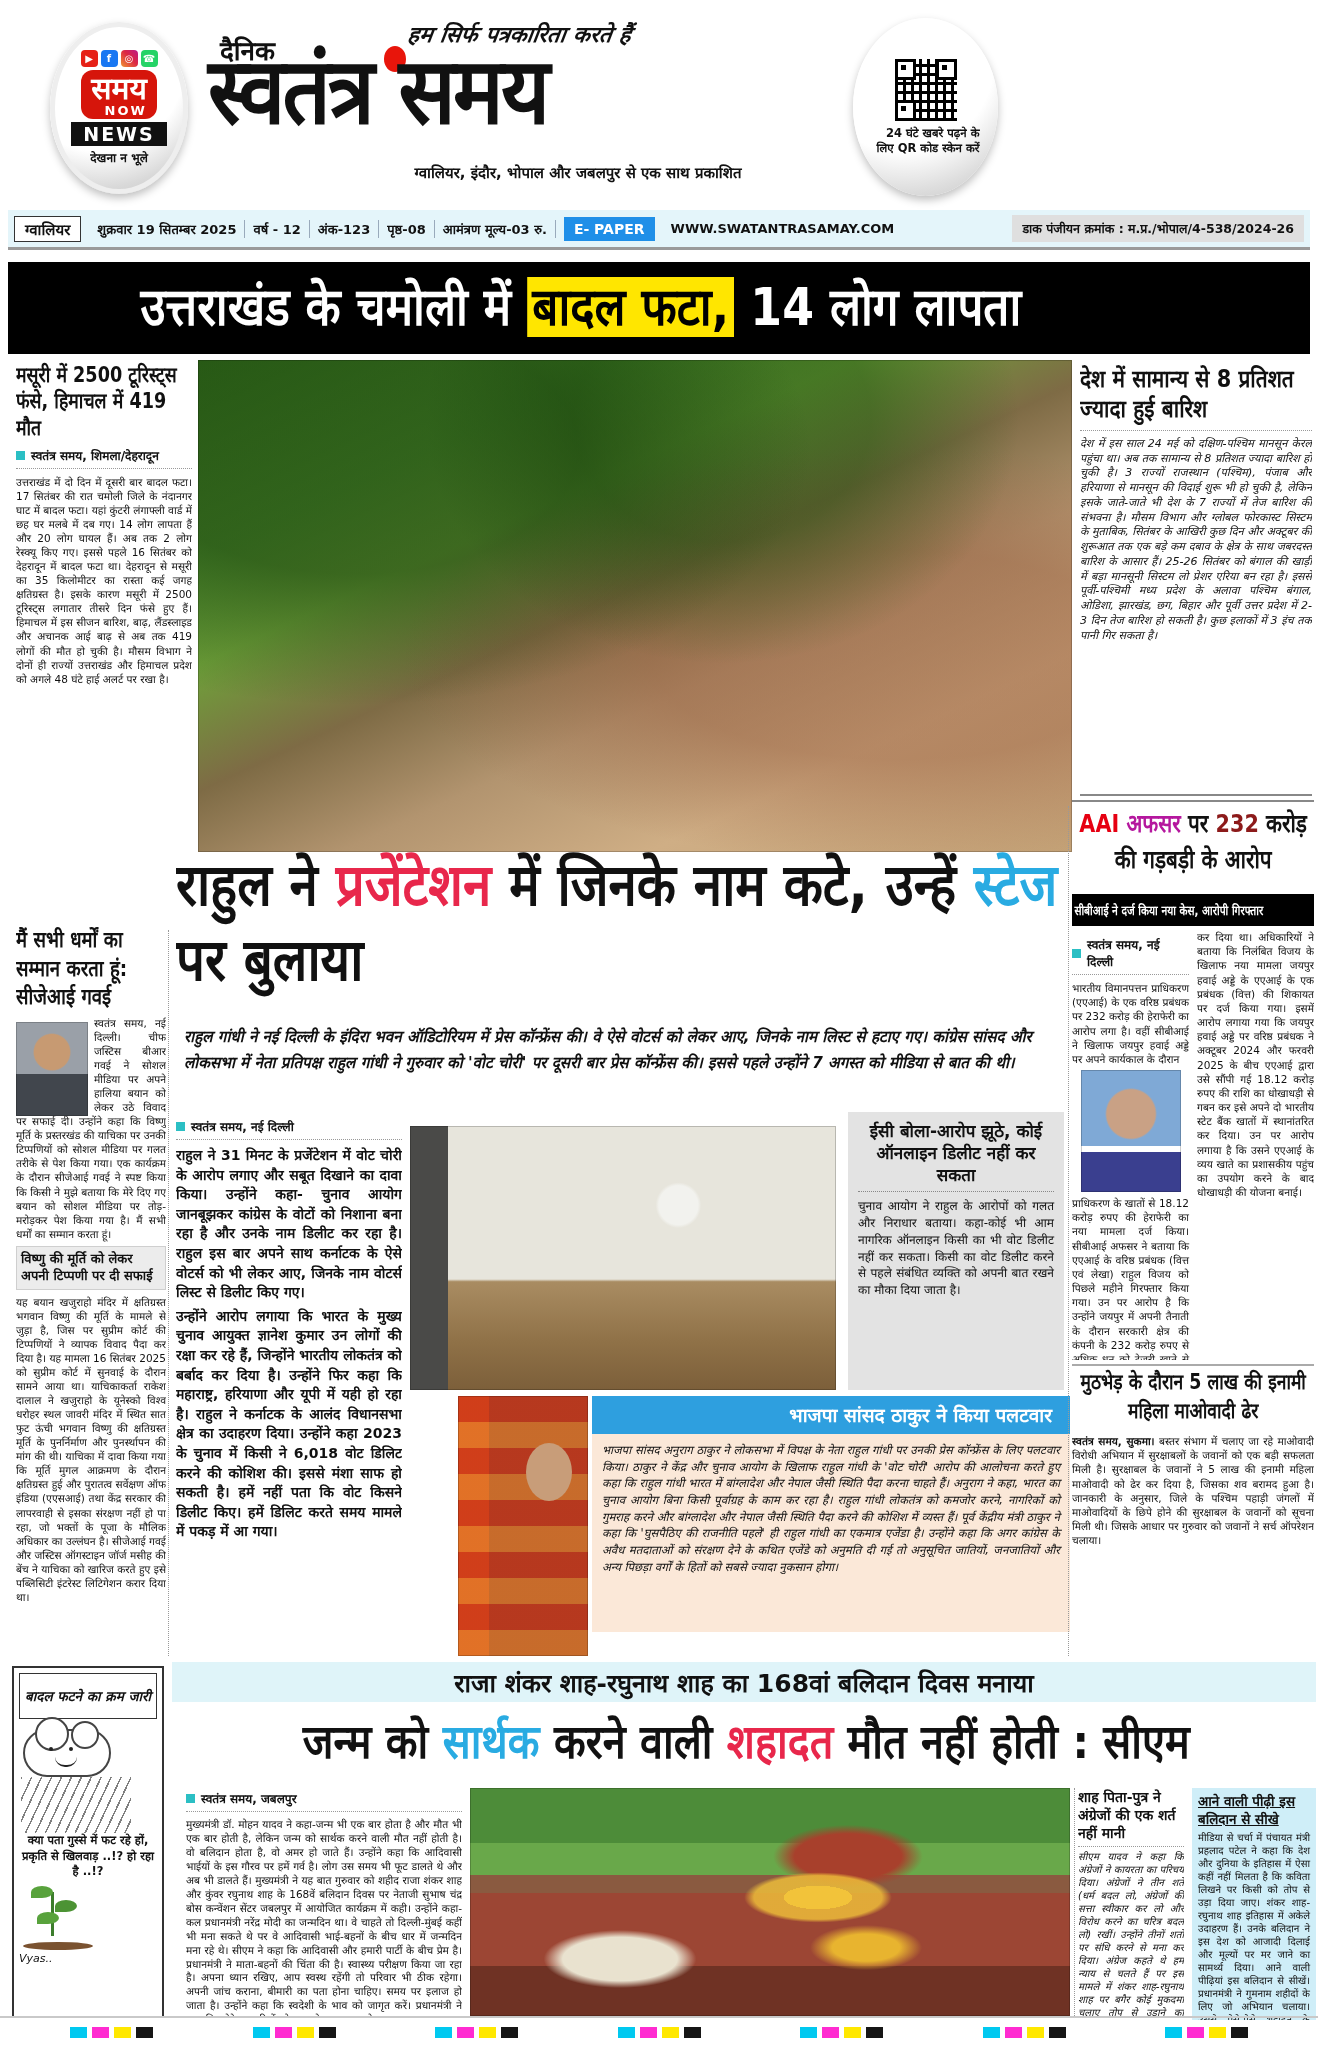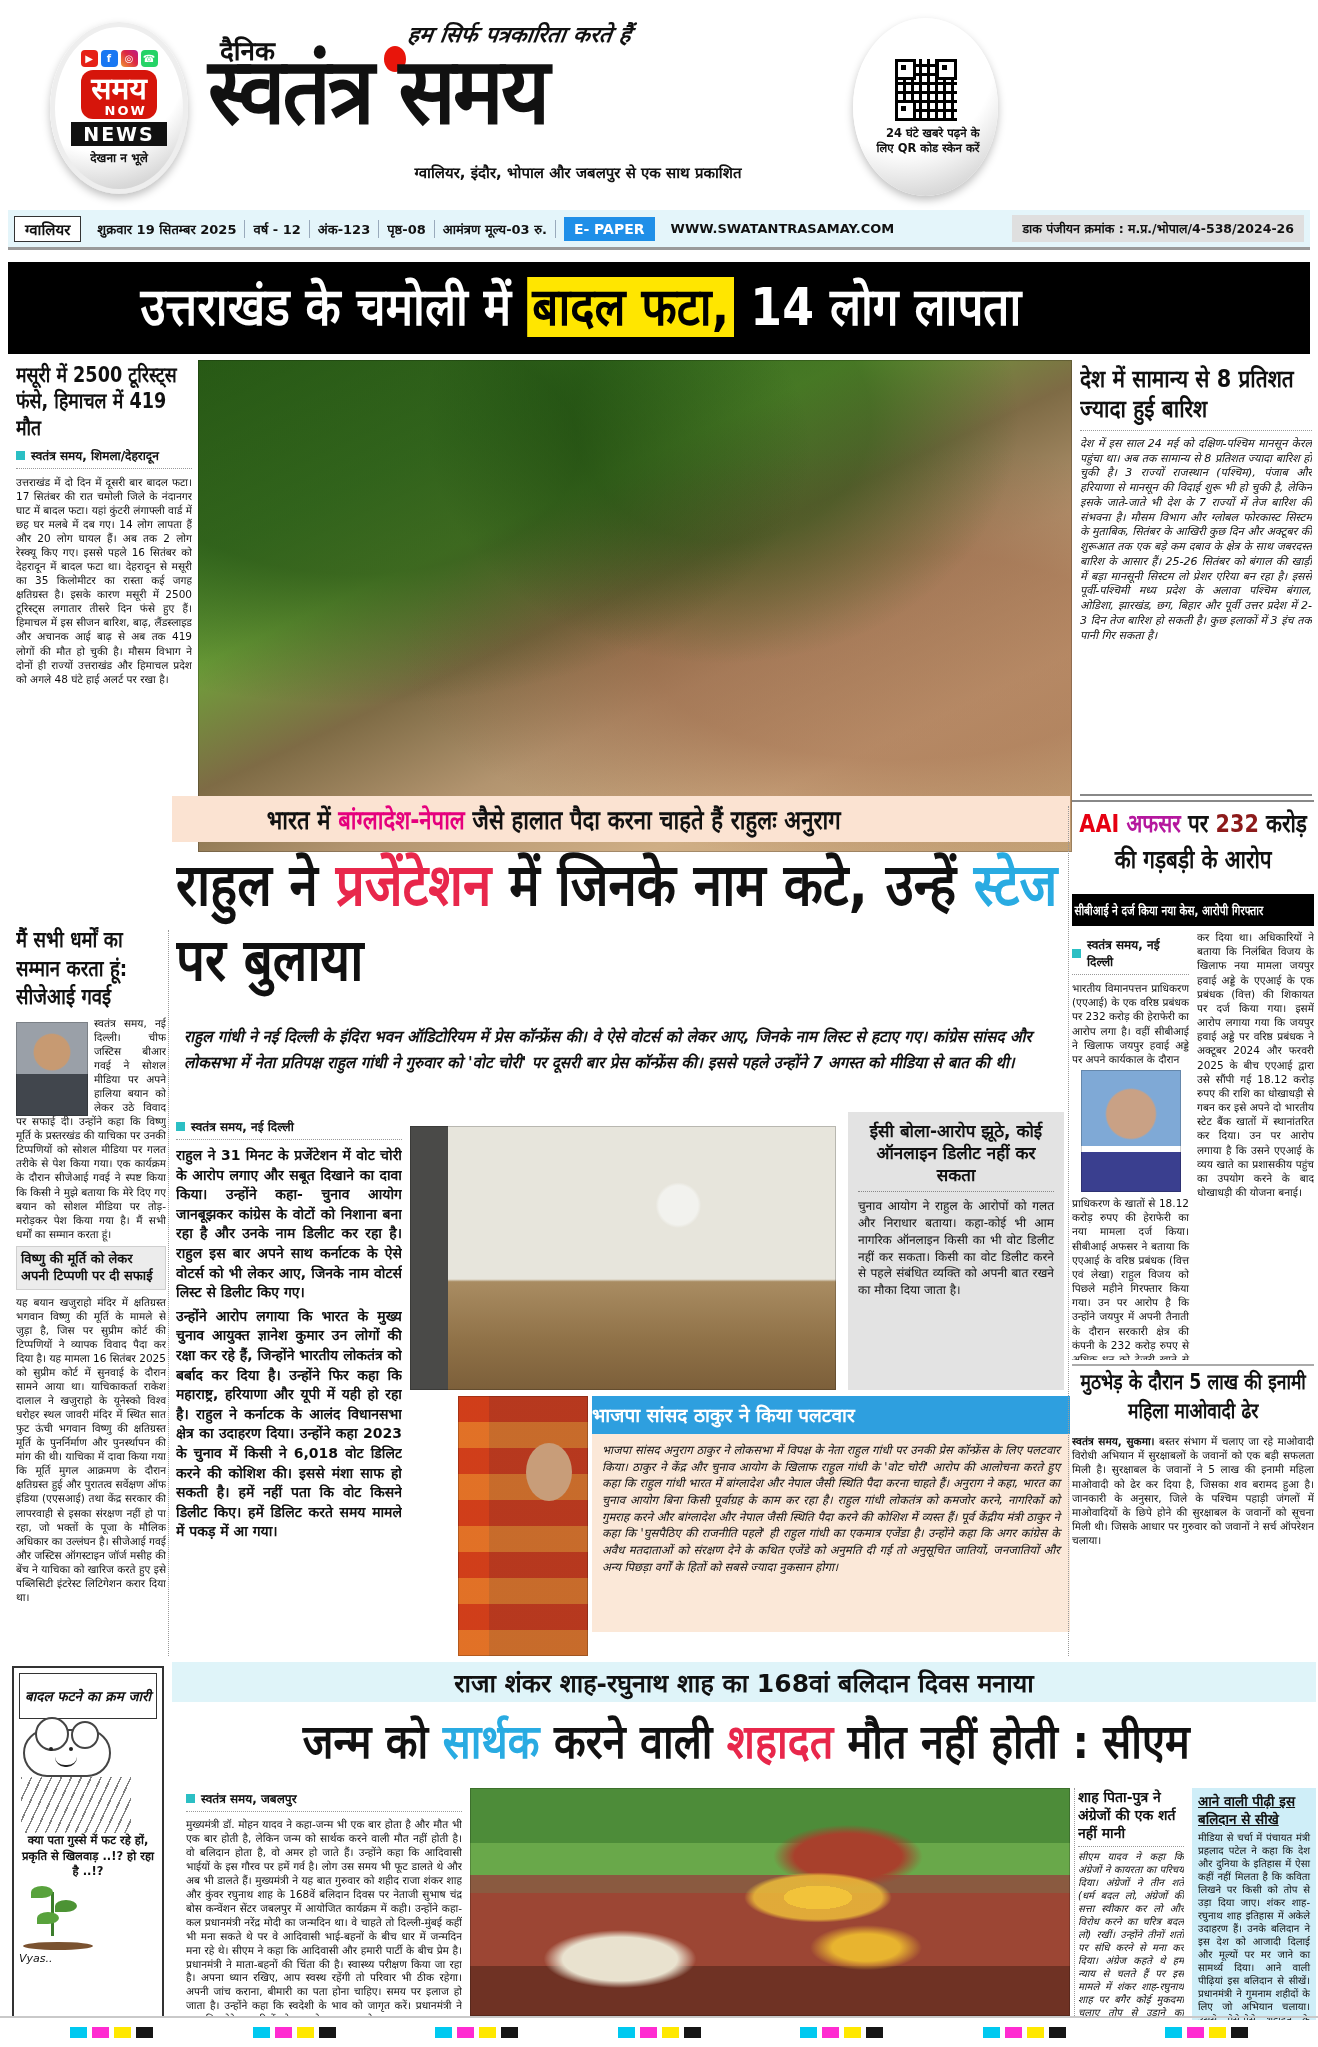--- a/index.html
+++ b/index.html
@@ -132,22 +132,22 @@
   .rahul-col1{left:176px;top:1112px;width:226px;height:548px;}
   .rahul-col1 .story-body{font-size:14px;line-height:1.4;font-weight:bold;}
   .rahul-col1 p{margin:0 0 4px;}
   .ec-box{left:848px;top:1112px;width:216px;height:278px;background:#e3e3e3;
     padding:8px 10px;box-sizing:border-box;}
   .ec-box h3{margin:0;font-size:17px;text-align:center;line-height:1.3;
     border-bottom:1px dotted #888;padding-bottom:5px;}
   .ec-box .story-body{font-size:12px;margin-top:6px;line-height:1.4;}
 
   .bjp-box{left:592px;top:1396px;width:478px;height:260px;}
-  .bjp-bar{background:#2e9fdf;color:#fff;font-size:19px;font-weight:bold;text-align:left;
-    padding:6px 0;}
+  .bjp-bar{background:#2e9fdf;color:#fff;font-size:19px;font-weight:bold;text-align:right;
+    padding:6px 18px;}
   .bjp-body{background:#fbe8d8;font-size:11.5px;font-style:italic;line-height:1.45;
     padding:8px 10px;height:198px;box-sizing:border-box;}
 
   
   .aai{left:1072px;top:800px;width:242px;height:560px;border-top:2px solid #888;padding-top:4px;box-sizing:border-box;}
   .aai-h{overflow:hidden;height:86px;}
   .aai-h .sq{width:292px;transform:scaleX(.83);text-align:center;font-size:25px;font-weight:bold;
     line-height:1.45;}
   .aai-red{color:#e60012;} .aai-mag{color:#b5179e;} .aai-maroon{color:#8c1a1a;}
   .aai-bar{background:#000;color:#fff;height:32px;display:flex;align-items:center;overflow:hidden;margin-top:2px;}
@@ -287,25 +287,20 @@
   <div class="abs col-cji clip">
     <h2><span class="sq">मैं सभी धर्मों का सम्मान करता हूं: सीजेआई गवई</span></h2>
     <div class="story-body jt">
       <span class="photo ph-cji" style="position:relative;display:block;"></span>
       <span>स्वतंत्र समय, नई दिल्ली। चीफ जस्टिस बीआर गवई ने सोशल मीडिया पर अपने हालिया बयान को लेकर उठे विवाद पर सफाई दी। उन्होंने कहा कि विष्णु मूर्ति के प्रस्तरखंड की याचिका पर उनकी टिप्पणियों को सोशल मीडिया पर गलत तरीके से पेश किया गया। एक कार्यक्रम के दौरान सीजेआई गवई ने स्पष्ट किया कि किसी ने मुझे बताया कि मेरे दिए गए बयान को सोशल मीडिया पर तोड़-मरोड़कर पेश किया गया है। मैं सभी धर्मों का सम्मान करता हूं।</span>
     </div>
     <div class="cji-subhead">विष्णु की मूर्ति को लेकर अपनी टिप्पणी पर दी सफाई</div>
     <div class="story-body jt">यह बयान खजुराहो मंदिर में क्षतिग्रस्त भगवान विष्णु की मूर्ति के मामले से जुड़ा है, जिस पर सुप्रीम कोर्ट की टिप्पणियों ने व्यापक विवाद पैदा कर दिया है। यह मामला 16 सितंबर 2025 को सुप्रीम कोर्ट में सुनवाई के दौरान सामने आया था। याचिकाकर्ता राकेश दालाल ने खजुराहो के यूनेस्को विश्व धरोहर स्थल जावरी मंदिर में स्थित सात फुट ऊंची भगवान विष्णु की क्षतिग्रस्त मूर्ति के पुनर्निर्माण और पुनर्स्थापन की मांग की थी। याचिका में दावा किया गया कि मूर्ति मुगल आक्रमण के दौरान क्षतिग्रस्त हुई और पुरातत्व सर्वेक्षण ऑफ इंडिया (एएसआई) तथा केंद्र सरकार की लापरवाही से इसका संरक्षण नहीं हो पा रहा, जो भक्तों के पूजा के मौलिक अधिकार का उल्लंघन है। सीजेआई गवई और जस्टिस ऑगस्टाइन जॉर्ज मसीह की बेंच ने याचिका को खारिज करते हुए इसे पब्लिसिटी इंटरेस्ट लिटिगेशन करार दिया था।</div>
   </div>
 
-  <div class="abs strip">
-    <div class="sq">
-      <span>भारत में </span><span class="mag">बांग्लादेश-नेपाल</span><span> जैसे हालात पैदा करना चाहते हैं राहुलः अनुराग</span>
-    </div>
-  </div>
 
   <div class="abs rahul-h">
     <div class="sq">
       <span>राहुल ने </span><span class="red-w">प्रजेंटेशन</span><span> में जिनके नाम कटे, उन्हें </span><span class="blue-w">स्टेज</span><span> पर बुलाया</span>
     </div>
   </div>
 
   <div class="abs deck">
     <div class="sq">राहुल गांधी ने नई दिल्ली के इंदिरा भवन ऑडिटोरियम में प्रेस कॉन्फ्रेंस की। वे ऐसे वोटर्स को लेकर आए, जिनके नाम लिस्ट से हटाए गए। कांग्रेस सांसद और लोकसभा में नेता प्रतिपक्ष राहुल गांधी ने गुरुवार को 'वोट चोरी' पर दूसरी बार प्रेस कॉन्फ्रेंस की। इससे पहले उन्होंने 7 अगस्त को मीडिया से बात की थी।</div>
   </div>

